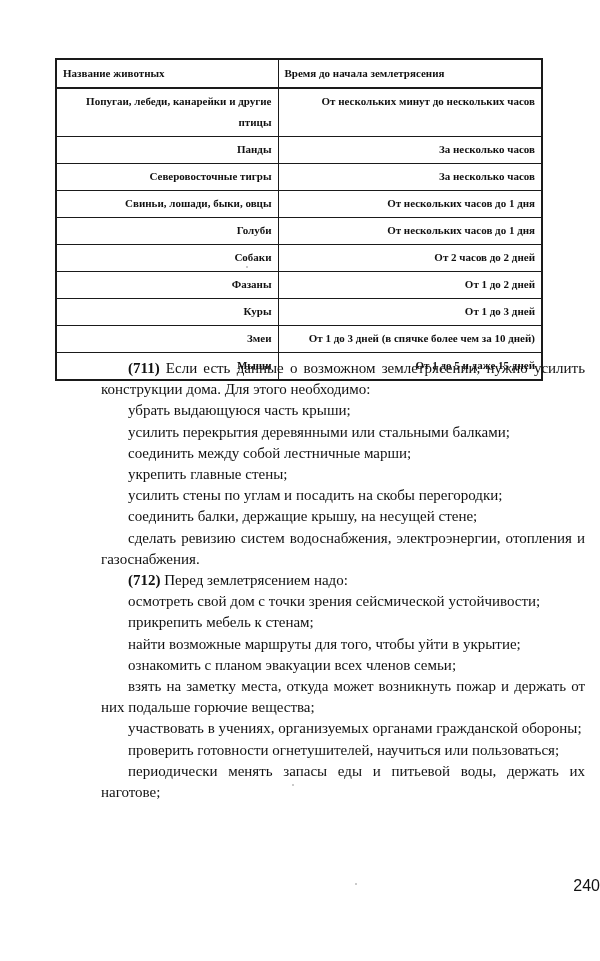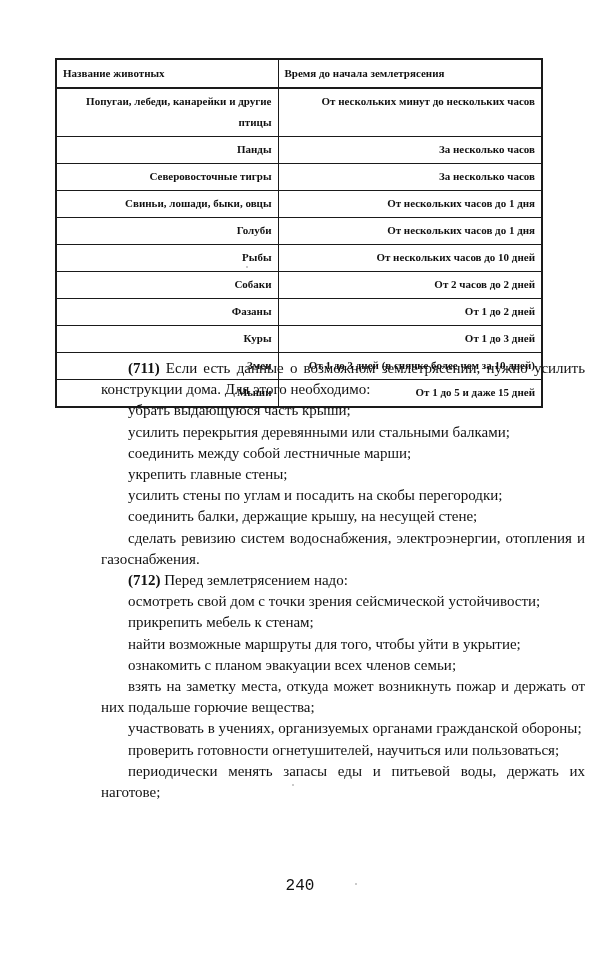--- a/index.html
+++ b/index.html
@@ -89,24 +89,24 @@
   .num {
     font-weight: bold;
   }
 
   
   .folio {
     position: absolute;
     left: 0;
     top: 876px;
     width: 600px;
-    text-align: center;
+    text-align: right;
     font-size: 16px;
     line-height: 20px;
-    font-family: Liberation Mono, monospace;
+    font-family: Liberation Sans, sans-serif;
     color: #111111;
   }
 
   
   .speck {
     position: absolute;
     background: #b9b9b9;
     border-radius: 50%;
     pointer-events: none;
   }
@@ -141,24 +141,20 @@
           <td>Северовосточные тигры</td>
           <td>За несколько часов</td>
         </tr>
         <tr>
           <td>Свиньи, лошади, быки, овцы</td>
           <td>От нескольких часов до 1 дня</td>
         </tr>
         <tr>
           <td>Голуби</td>
           <td>От нескольких часов до 1 дня</td>
-        </tr>
-        <tr>
-          <td>Рыбы</td>
-          <td>От нескольких часов до 10 дней</td>
         </tr>
         <tr>
           <td>Собаки</td>
           <td>От 2 часов до 2 дней</td>
         </tr>
         <tr>
           <td>Фазаны</td>
           <td>От 1 до 2 дней</td>
         </tr>
         <tr>

